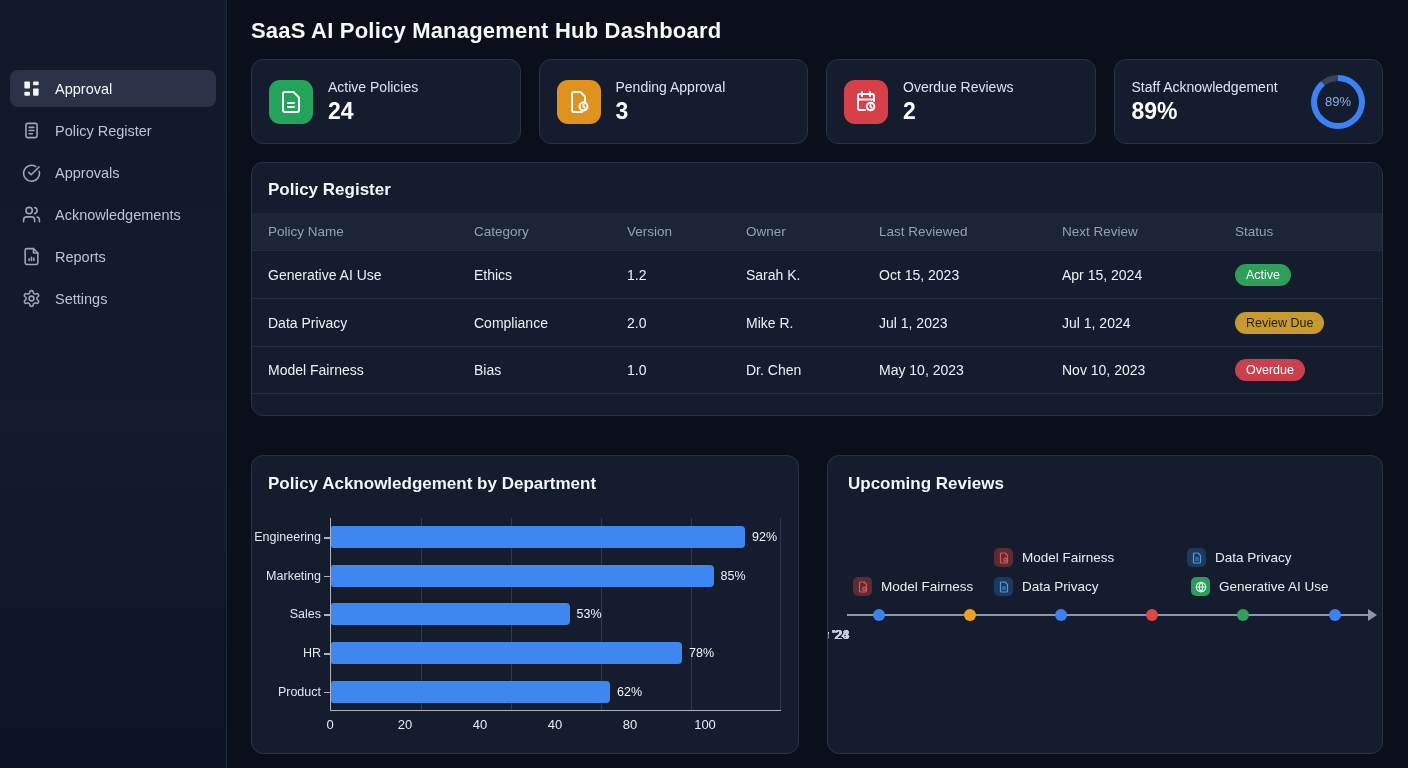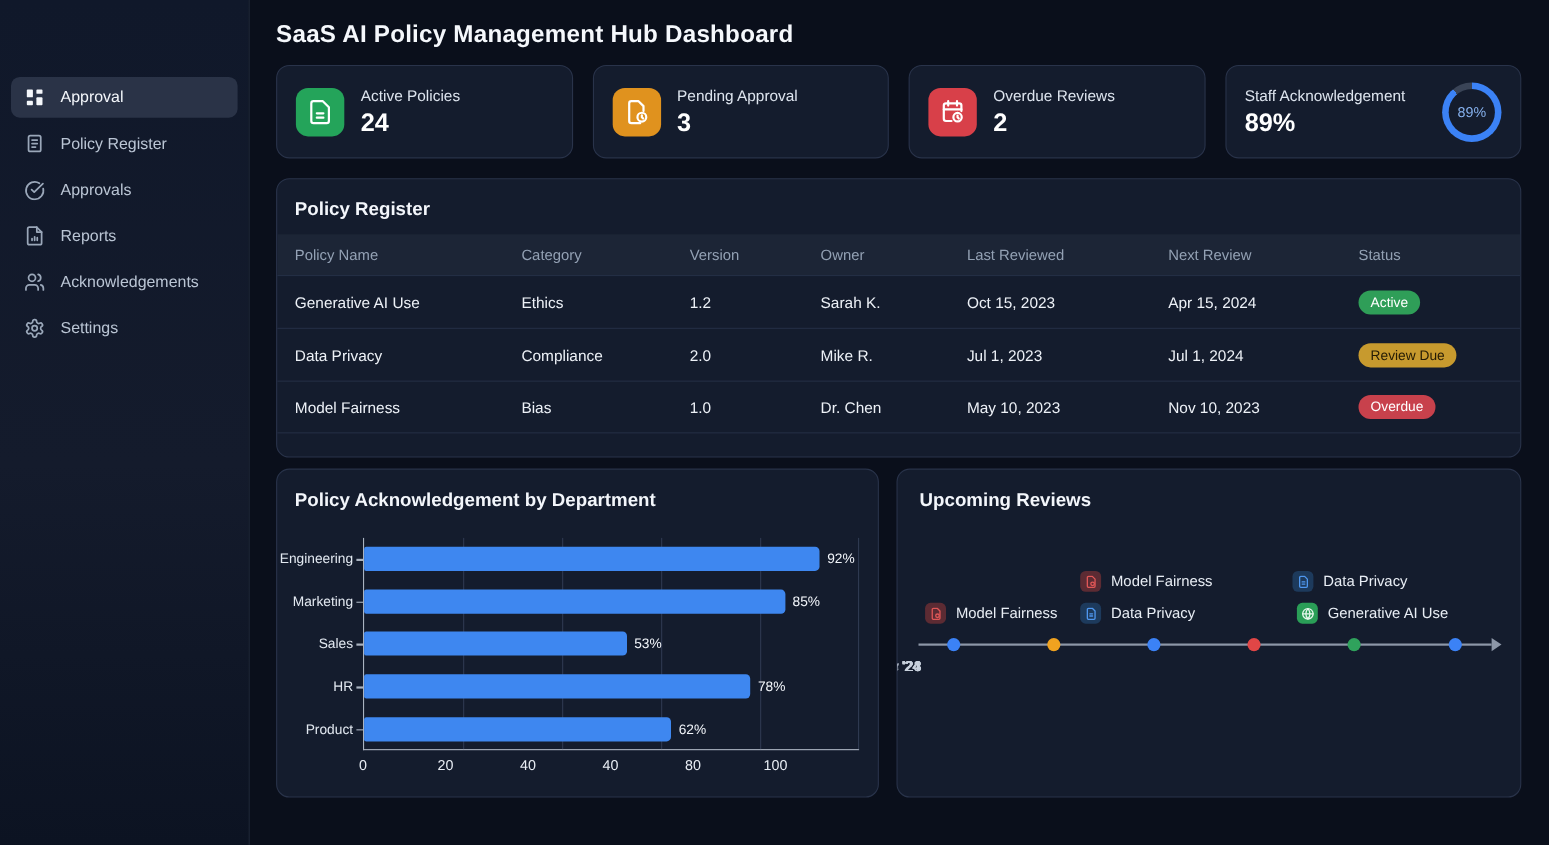--- a/index.html
+++ b/index.html
@@ -62,21 +62,21 @@
     display:grid;
     grid-template-columns:206px 153px 119px 133px 183px 173px 133px;
     align-items:center; padding:0 16px;
   }
   .tbl-head { background:#1c2536; height:37px; font-size:13.5px; color:#93a1b4; }
   .tbl-row { height:48px; border-top:1px solid #232e44; font-size:14px; color:#edf1f7; }
   .tbl-row:last-child { border-bottom:1px solid #232e44; }
   .badge { display:inline-block; padding:4px 11px; border-radius:999px; font-size:12.5px; font-weight:500; }
 
   
-  .bottom-row { display:grid; grid-template-columns:548px 1fr; gap:16px; margin-top:10px; height:299px; }
+  .bottom-row { display:grid; grid-template-columns:548px 1fr; gap:28px; margin-top:39px; height:299px; }
   .chart-panel .panel-title { padding:18px 16px 0 16px; }
 
   
   .chart-area { display:flex; margin-top:24px; }
   .cats { width:78px; }
   .cat { height:38.6px; display:flex; align-items:center; justify-content:flex-end;
          padding-right:9px; font-size:12.5px; color:#e2e8f0; }
   .plot { position:relative; width:451px; height:193px;
           border-left:1.5px solid #aab3c0; border-bottom:1.5px solid #aab3c0; }
   .gridline { position:absolute; top:0; bottom:0; width:1px; background:#2e3950; }
@@ -137,34 +137,34 @@
   </div>
   <div class="nav-item">
     <svg viewBox="0 0 24 24">
         <path d="M21.8 10.6A10 10 0 1 1 17.4 4.5"></path>
         <path d="M8.5 11.8l3 3L21.5 5"></path>
       </svg>
     <span>Approvals</span>
   </div>
   <div class="nav-item">
     <svg viewBox="0 0 24 24">
-        <path d="M14.5 2H6a2 2 0 0 0-2 2v16a2 2 0 0 0 2 2h12a2 2 0 0 0 2-2V7.5z"></path>
-        <path d="M14.5 2v5.5H20"></path>
-        <path d="M9 17v-2M12 17v-4M15 17v-3"></path>
-      </svg>
-    <span>Reports</span>
-  </div>
-  <div class="nav-item">
-    <svg viewBox="0 0 24 24">
         <path d="M16 21v-2a4 4 0 0 0-4-4H6a4 4 0 0 0-4 4v2"></path>
         <circle cx="9" cy="7" r="4"></circle>
         <path d="M22 21v-2a4 4 0 0 0-3-3.87"></path>
         <path d="M16 3.13a4 4 0 0 1 0 7.75"></path>
       </svg>
     <span>Acknowledgements</span>
+  </div>
+  <div class="nav-item">
+    <svg viewBox="0 0 24 24">
+        <path d="M14.5 2H6a2 2 0 0 0-2 2v16a2 2 0 0 0 2 2h12a2 2 0 0 0 2-2V7.5z"></path>
+        <path d="M14.5 2v5.5H20"></path>
+        <path d="M9 17v-2M12 17v-4M15 17v-3"></path>
+      </svg>
+    <span>Reports</span>
   </div>
   <div class="nav-item">
     <svg viewBox="0 0 24 24">
         <path d="M12.22 2h-.44a2 2 0 0 0-2 2v.18a2 2 0 0 1-1 1.73l-.43.25a2 2 0 0 1-2 0l-.15-.08a2 2 0 0 0-2.73.73l-.22.38a2 2 0 0 0 .73 2.73l.15.1a2 2 0 0 1 1 1.72v.51a2 2 0 0 1-1 1.74l-.15.09a2 2 0 0 0-.73 2.73l.22.38a2 2 0 0 0 2.73.73l.15-.08a2 2 0 0 1 2 0l.43.25a2 2 0 0 1 1 1.73V20a2 2 0 0 0 2 2h.44a2 2 0 0 0 2-2v-.18a2 2 0 0 1 1-1.73l.43-.25a2 2 0 0 1 2 0l.15.08a2 2 0 0 0 2.73-.73l.22-.39a2 2 0 0 0-.73-2.73l-.15-.08a2 2 0 0 1-1-1.74v-.5a2 2 0 0 1 1-1.74l.15-.09a2 2 0 0 0 .73-2.73l-.22-.38a2 2 0 0 0-2.73-.73l-.15.08a2 2 0 0 1-2 0l-.43-.25a2 2 0 0 1-1-1.73V4a2 2 0 0 0-2-2z"></path>
         <circle cx="12" cy="12" r="3"></circle>
       </svg>
     <span>Settings</span>
   </div>
 </nav>
 

